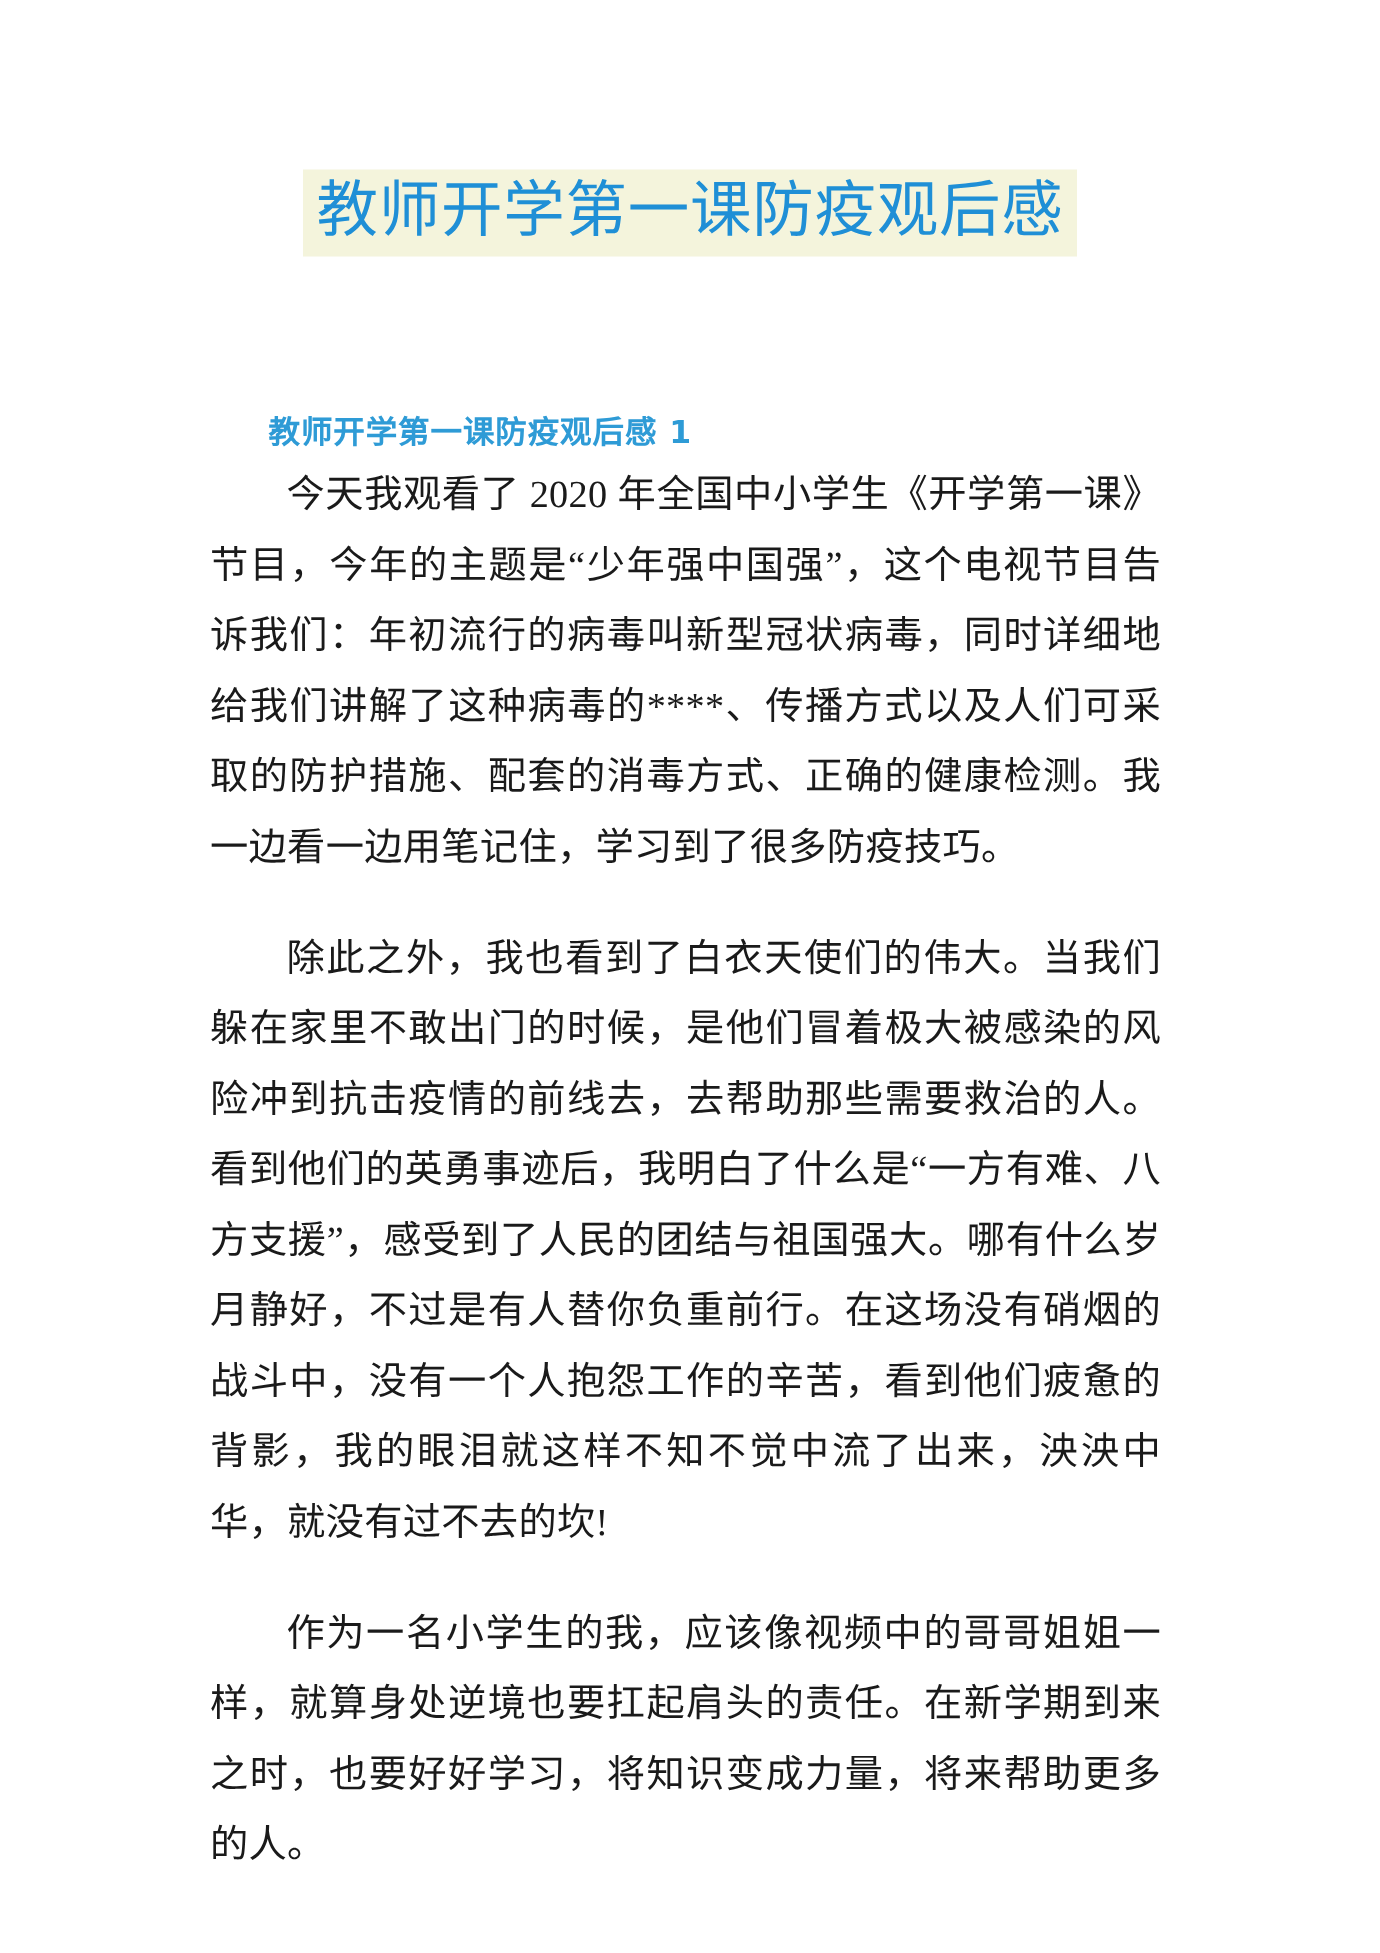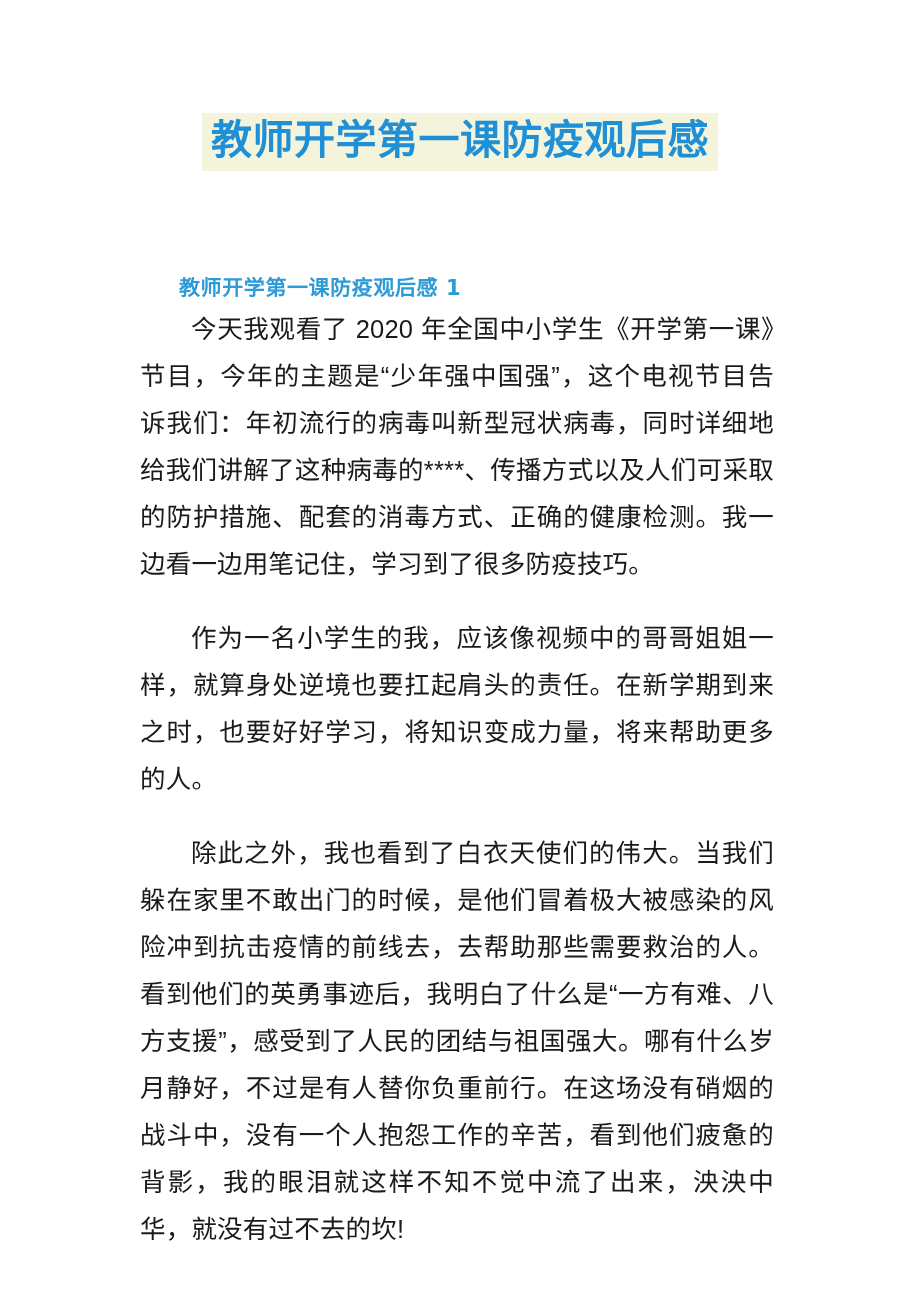--- a/index.html
+++ b/index.html
@@ -28,21 +28,21 @@
     width: 920px;
     text-align: center;
     line-height: 1;
   }
 
   .doc-title .title-text {
     display: inline-block;
     background: #f4f4dc;
     color: #1f8fd6;
     font-size: 41px;
-    font-weight: bold;
+    font-weight: normal;
     letter-spacing: 0.5px;
     padding: 7px 9px 10px 9px;
     font-family: "DejaVu Sans", "Liberation Sans", sans-serif;
   }
 
   
   .section-heading {
     position: absolute;
     left: 179px;
     top: 248px;
@@ -67,37 +67,37 @@
   .para {
     margin: 0 0 27px 0;
     padding: 0;
     font-size: 25.5px;
     line-height: 47px;
     color: #1a1a1a;
     text-align: justify;
     text-justify: inter-ideograph;
     text-indent: 2em;
     letter-spacing: 0.2px;
-    font-family: Liberation Sans, sans-serif;
+    font-family: Liberation Serif, serif;
   }
 
   .para:last-child {
     margin-bottom: 0;
   }
 </style>
 </head>
 <body>
 
 <div class="page">
 
   <div class="doc-title">
     <span class="title-text">教师开学第一课防疫观后感</span>
   </div>
 
   <div class="section-heading">教师开学第一课防疫观后感 1</div>
 
   <div class="body-block">
     <p class="para">今天我观看了 2020 年全国中小学生《开学第一课》节目，今年的主题是“少年强中国强”，这个电视节目告诉我们：年初流行的病毒叫新型冠状病毒，同时详细地给我们讲解了这种病毒的****、传播方式以及人们可采取的防护措施、配套的消毒方式、正确的健康检测。我一边看一边用笔记住，学习到了很多防疫技巧。</p>
+    <p class="para">除此之外，我也看到了白衣天使们的伟大。当我们躲在家里不敢出门的时候，是他们冒着极大被感染的风险冲到抗击疫情的前线去，去帮助那些需要救治的人。看到他们的英勇事迹后，我明白了什么是“一方有难、八方支援”，感受到了人民的团结与祖国强大。哪有什么岁月静好，不过是有人替你负重前行。在这场没有硝烟的战斗中，没有一个人抱怨工作的辛苦，看到他们疲惫的背影，我的眼泪就这样不知不觉中流了出来，泱泱中华，就没有过不去的坎!</p>
     <p class="para">作为一名小学生的我，应该像视频中的哥哥姐姐一样，就算身处逆境也要扛起肩头的责任。在新学期到来之时，也要好好学习，将知识变成力量，将来帮助更多的人。</p>
-    <p class="para">除此之外，我也看到了白衣天使们的伟大。当我们躲在家里不敢出门的时候，是他们冒着极大被感染的风险冲到抗击疫情的前线去，去帮助那些需要救治的人。看到他们的英勇事迹后，我明白了什么是“一方有难、八方支援”，感受到了人民的团结与祖国强大。哪有什么岁月静好，不过是有人替你负重前行。在这场没有硝烟的战斗中，没有一个人抱怨工作的辛苦，看到他们疲惫的背影，我的眼泪就这样不知不觉中流了出来，泱泱中华，就没有过不去的坎!</p>
   </div>
 
 </div>
 
 </body></html>

